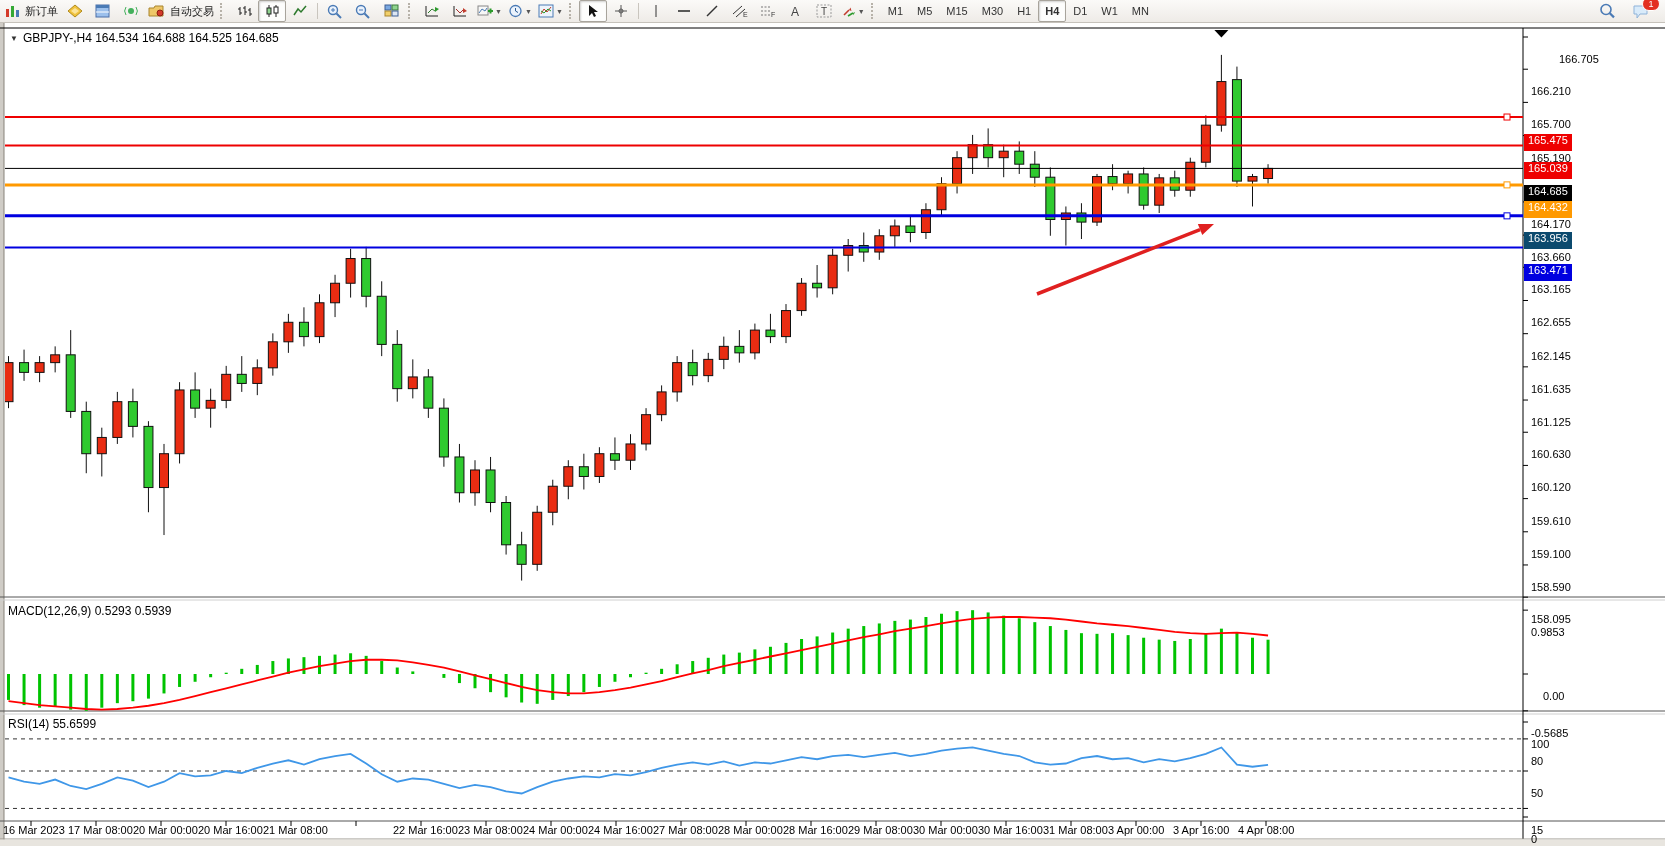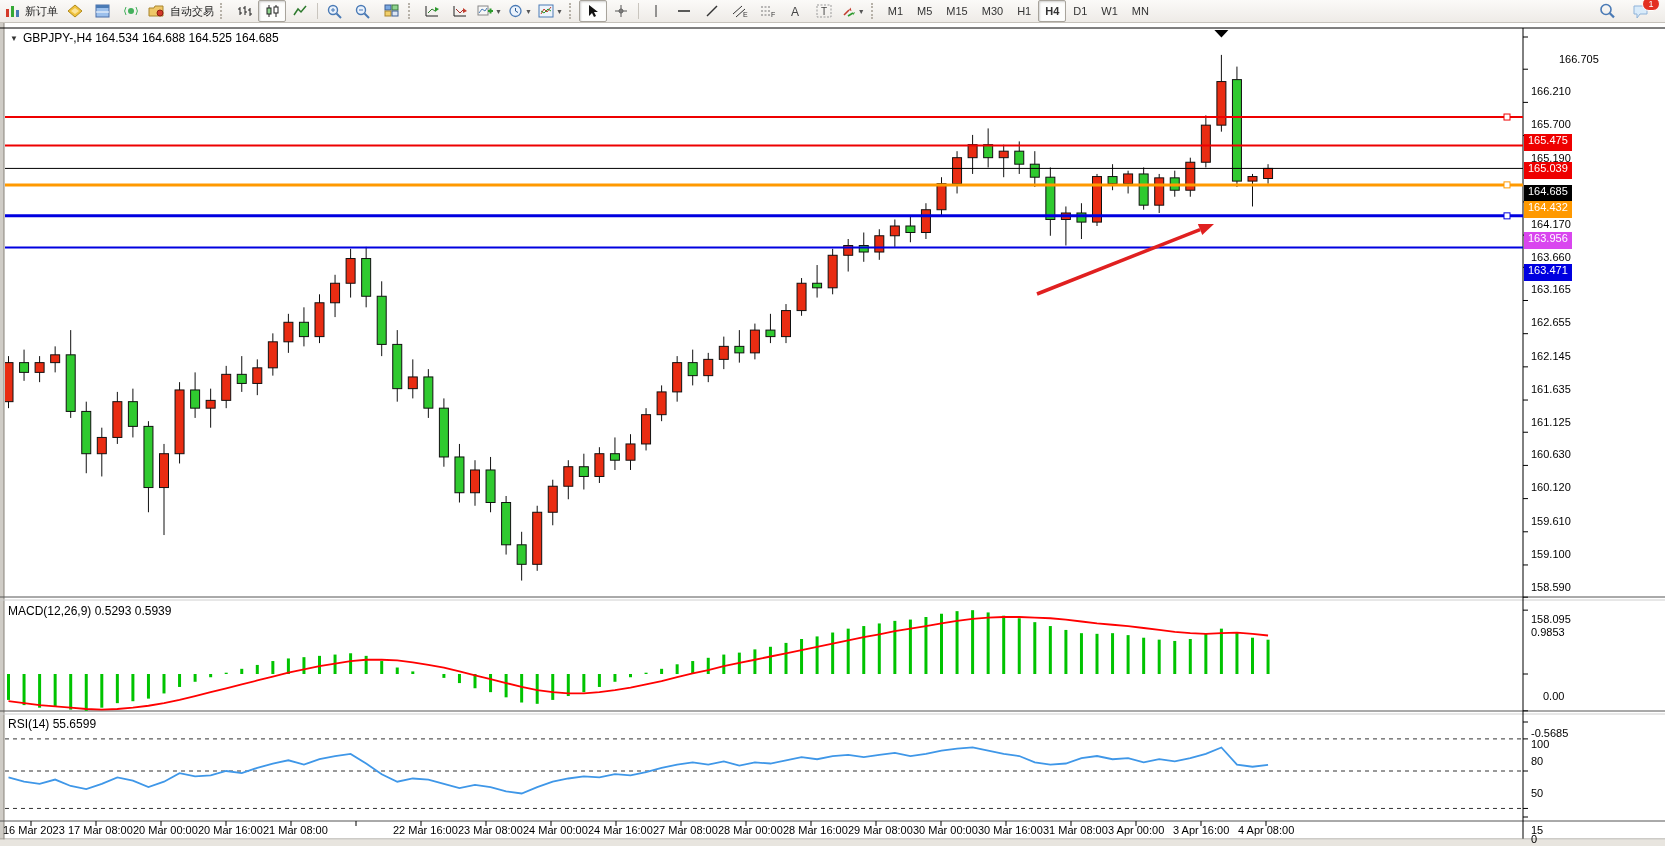--- a/index.html
+++ b/index.html
@@ -766,21 +766,21 @@
     <span>GBPJPY-,H4 164.534 164.688 164.525 164.685</span>
   </div>
   <div class="overlay-label" style="left:8px;top:581px;">MACD(12,26,9) 0.5293 0.5939</div>
   <div class="overlay-label" style="left:8px;top:694px;">RSI(14) 55.6599</div>
 
   <div id="axis-layer">
       <div class="badge" style="top: 110.524px; background: rgb(238, 0, 0);">165.475</div>
       <div class="badge" style="top: 138.89px; background: rgb(238, 0, 0);">165.039</div>
       <div class="badge" style="top: 161.921px; background: rgb(0, 0, 0);">164.685</div>
       <div class="badge" style="top: 178.381px; background: rgb(255, 153, 0);">164.432</div>
-      <div class="badge" style="top: 209.35px; background: #d946ef;">163.956</div>
+      <div class="badge" style="top: 209.35px; background: #0c4a6e;">163.956</div>
       <div class="badge" style="top: 240.904px; background: rgb(0, 0, 224);">163.471</div>
       <div class="axlabel" style="left: 1531px; top: 30px; margin-left: 28px;">166.705</div>
       <div class="axlabel" style="left: 1531px; top: 62.2047px;">166.210</div>
       <div class="axlabel" style="left: 1531px; top: 95.3853px;">165.700</div>
       <div class="axlabel" style="left: 1531px; top: 128.566px; text-align: right;">165.190</div>
       <div class="axlabel" style="left: 1531px; top: 194.927px;">164.170</div>
       <div class="axlabel" style="left: 1531px; top: 228.108px;">163.660</div>
       <div class="axlabel" style="left: 1531px; top: 260.312px;">163.165</div>
       <div class="axlabel" style="left: 1531px; top: 293.493px;">162.655</div>
       <div class="axlabel" style="left: 1531px; top: 326.674px;">162.145</div>

